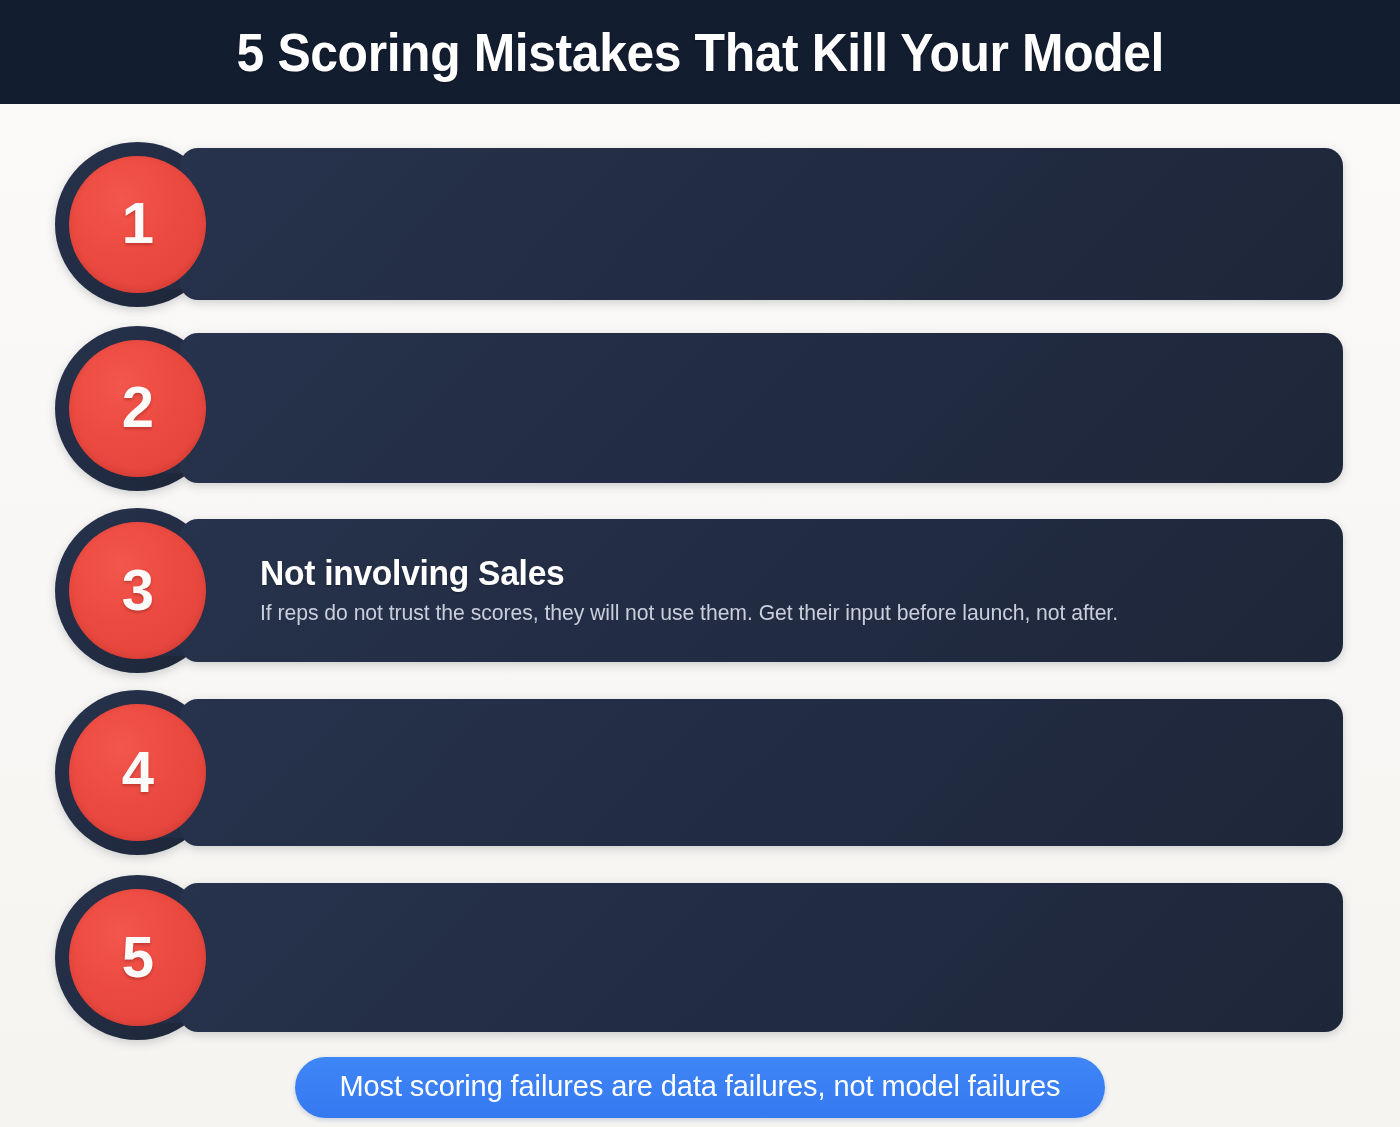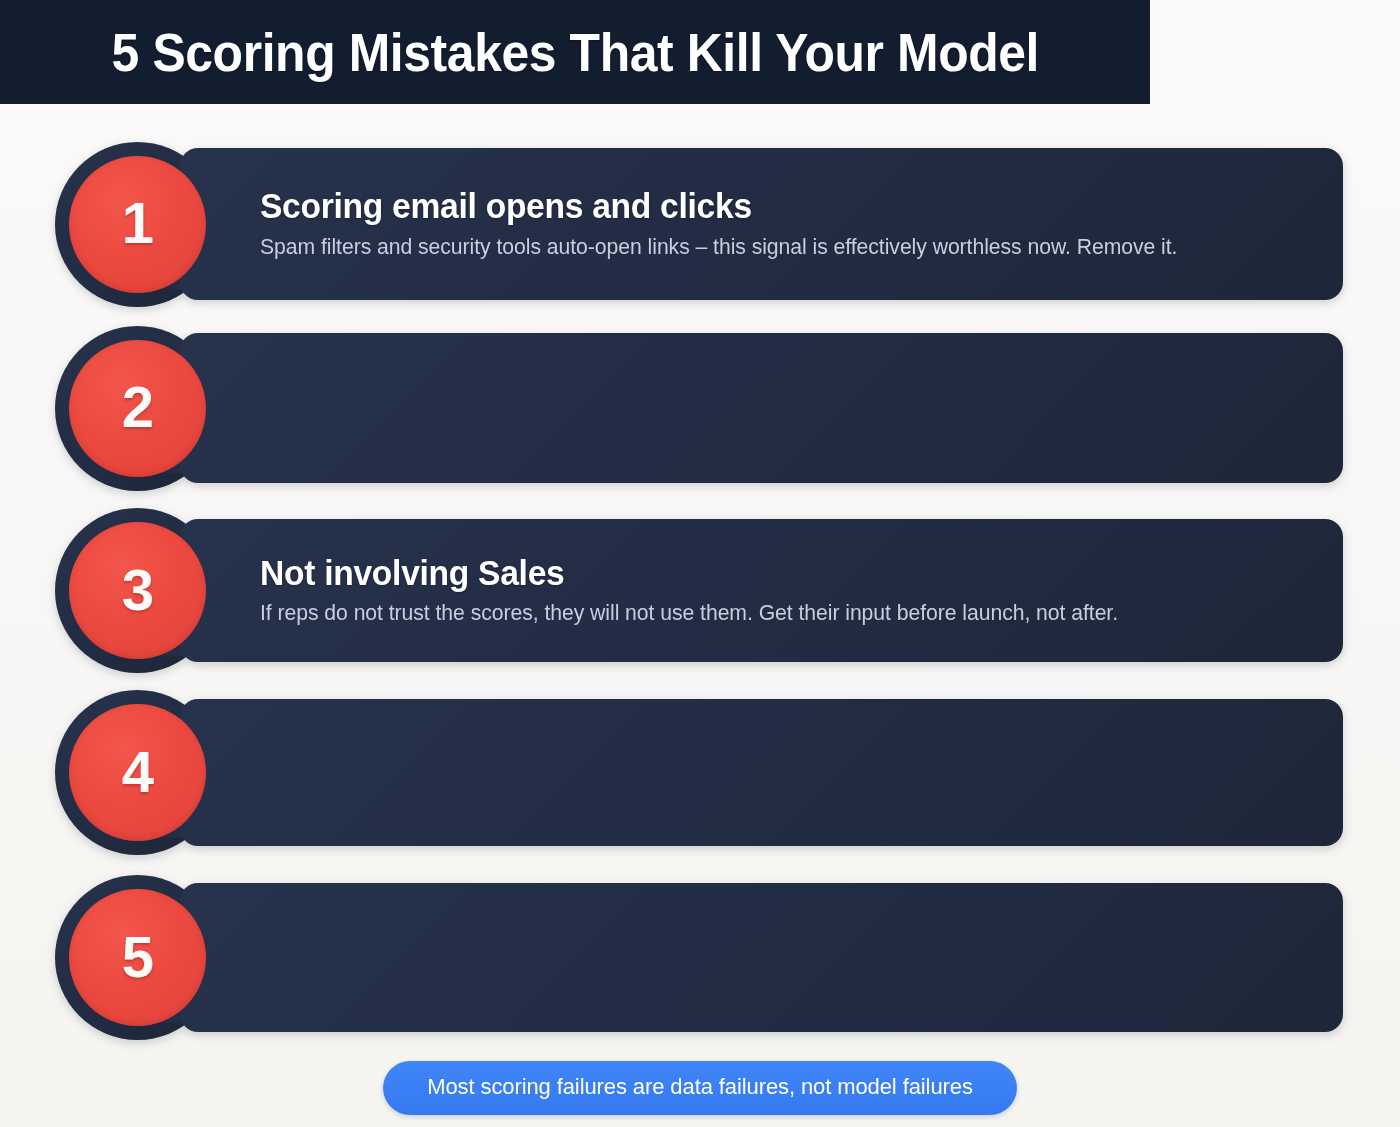--- a/index.html
+++ b/index.html
@@ -22,21 +22,21 @@
     height: 1127px;
     background: linear-gradient(180deg, #fbfaf8 0%, #f8f7f5 55%, #f5f4f1 100%);
     overflow: hidden;
   }
 
   
   .header {
     position: absolute;
     left: 0;
     top: 0;
-    width: 1150px;
+    width: 1400px;
     height: 104px;
     background: #131d30;
     display: flex;
     align-items: center;
     justify-content: center;
     box-sizing: border-box;
   }
   .header-title {
     font-size: 53px;
     font-weight: bold;
@@ -164,21 +164,21 @@
     top: 1048px;
     width: 1400px;
     height: 79px;
     display: flex;
     align-items: center;
     justify-content: center;
   }
   .footer-pill {
     background: linear-gradient(180deg, #3f86f7 0%, #3579f0 100%);
     color: #ffffff;
-    font-size: 22px;
+    font-size: 29px;
     line-height: 1;
     padding: 15px 44px 17px 44px;
     border-radius: 999px;
     white-space: nowrap;
     box-shadow: 0 2px 5px rgba(30, 70, 150, 0.22);
     letter-spacing: -0.1px;
   }
 </style>
 </head>
 <body>
@@ -192,24 +192,20 @@
   <div class="cards">
       <div class="card" style="top: 44px; height: 152px;">
         <div class="card-shell">
           <div class="card-bulge"></div>
           <div class="card-link"></div>
           <div class="card-body"></div>
         </div>
         <div class="num-circle">
           <span class="num-text">1</span>
         </div>
-        <div class="card-content">
-          <div class="card-heading">Scoring email opens and clicks</div>
-          <div class="card-desc">Spam filters and security tools auto-open links – this signal is effectively worthless now. Remove it.</div>
-        </div>
       </div>
       <div class="card" style="top: 229px; height: 150px;">
         <div class="card-shell">
           <div class="card-bulge"></div>
           <div class="card-link"></div>
           <div class="card-body"></div>
         </div>
         <div class="num-circle">
           <span class="num-text">2</span>
         </div>

